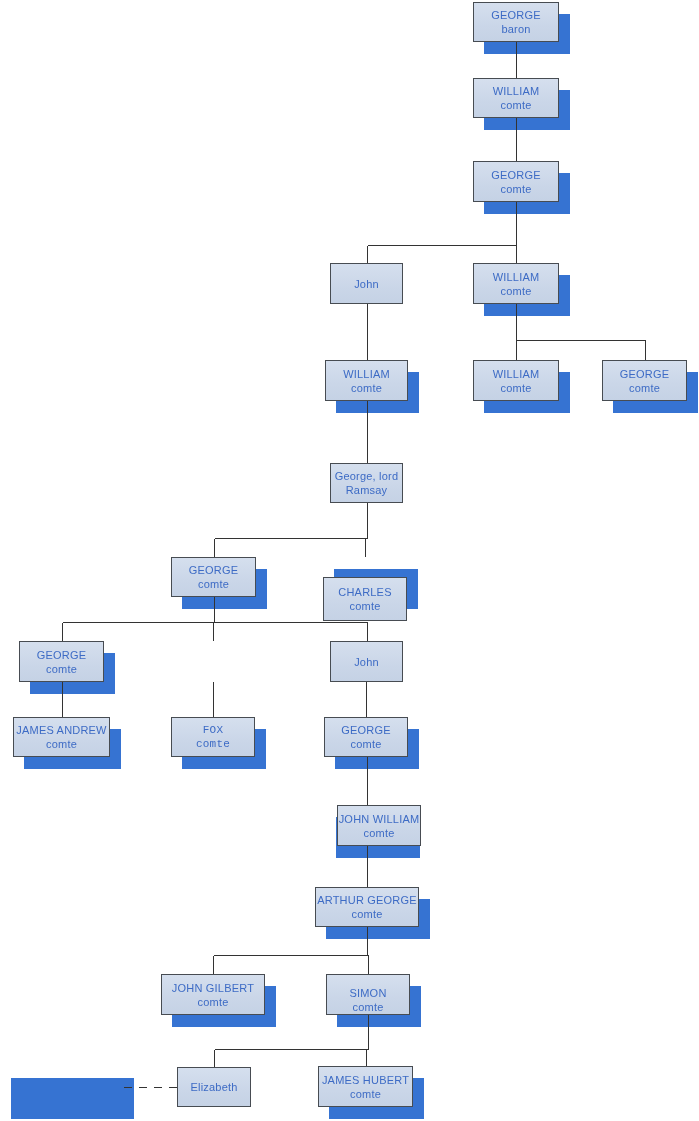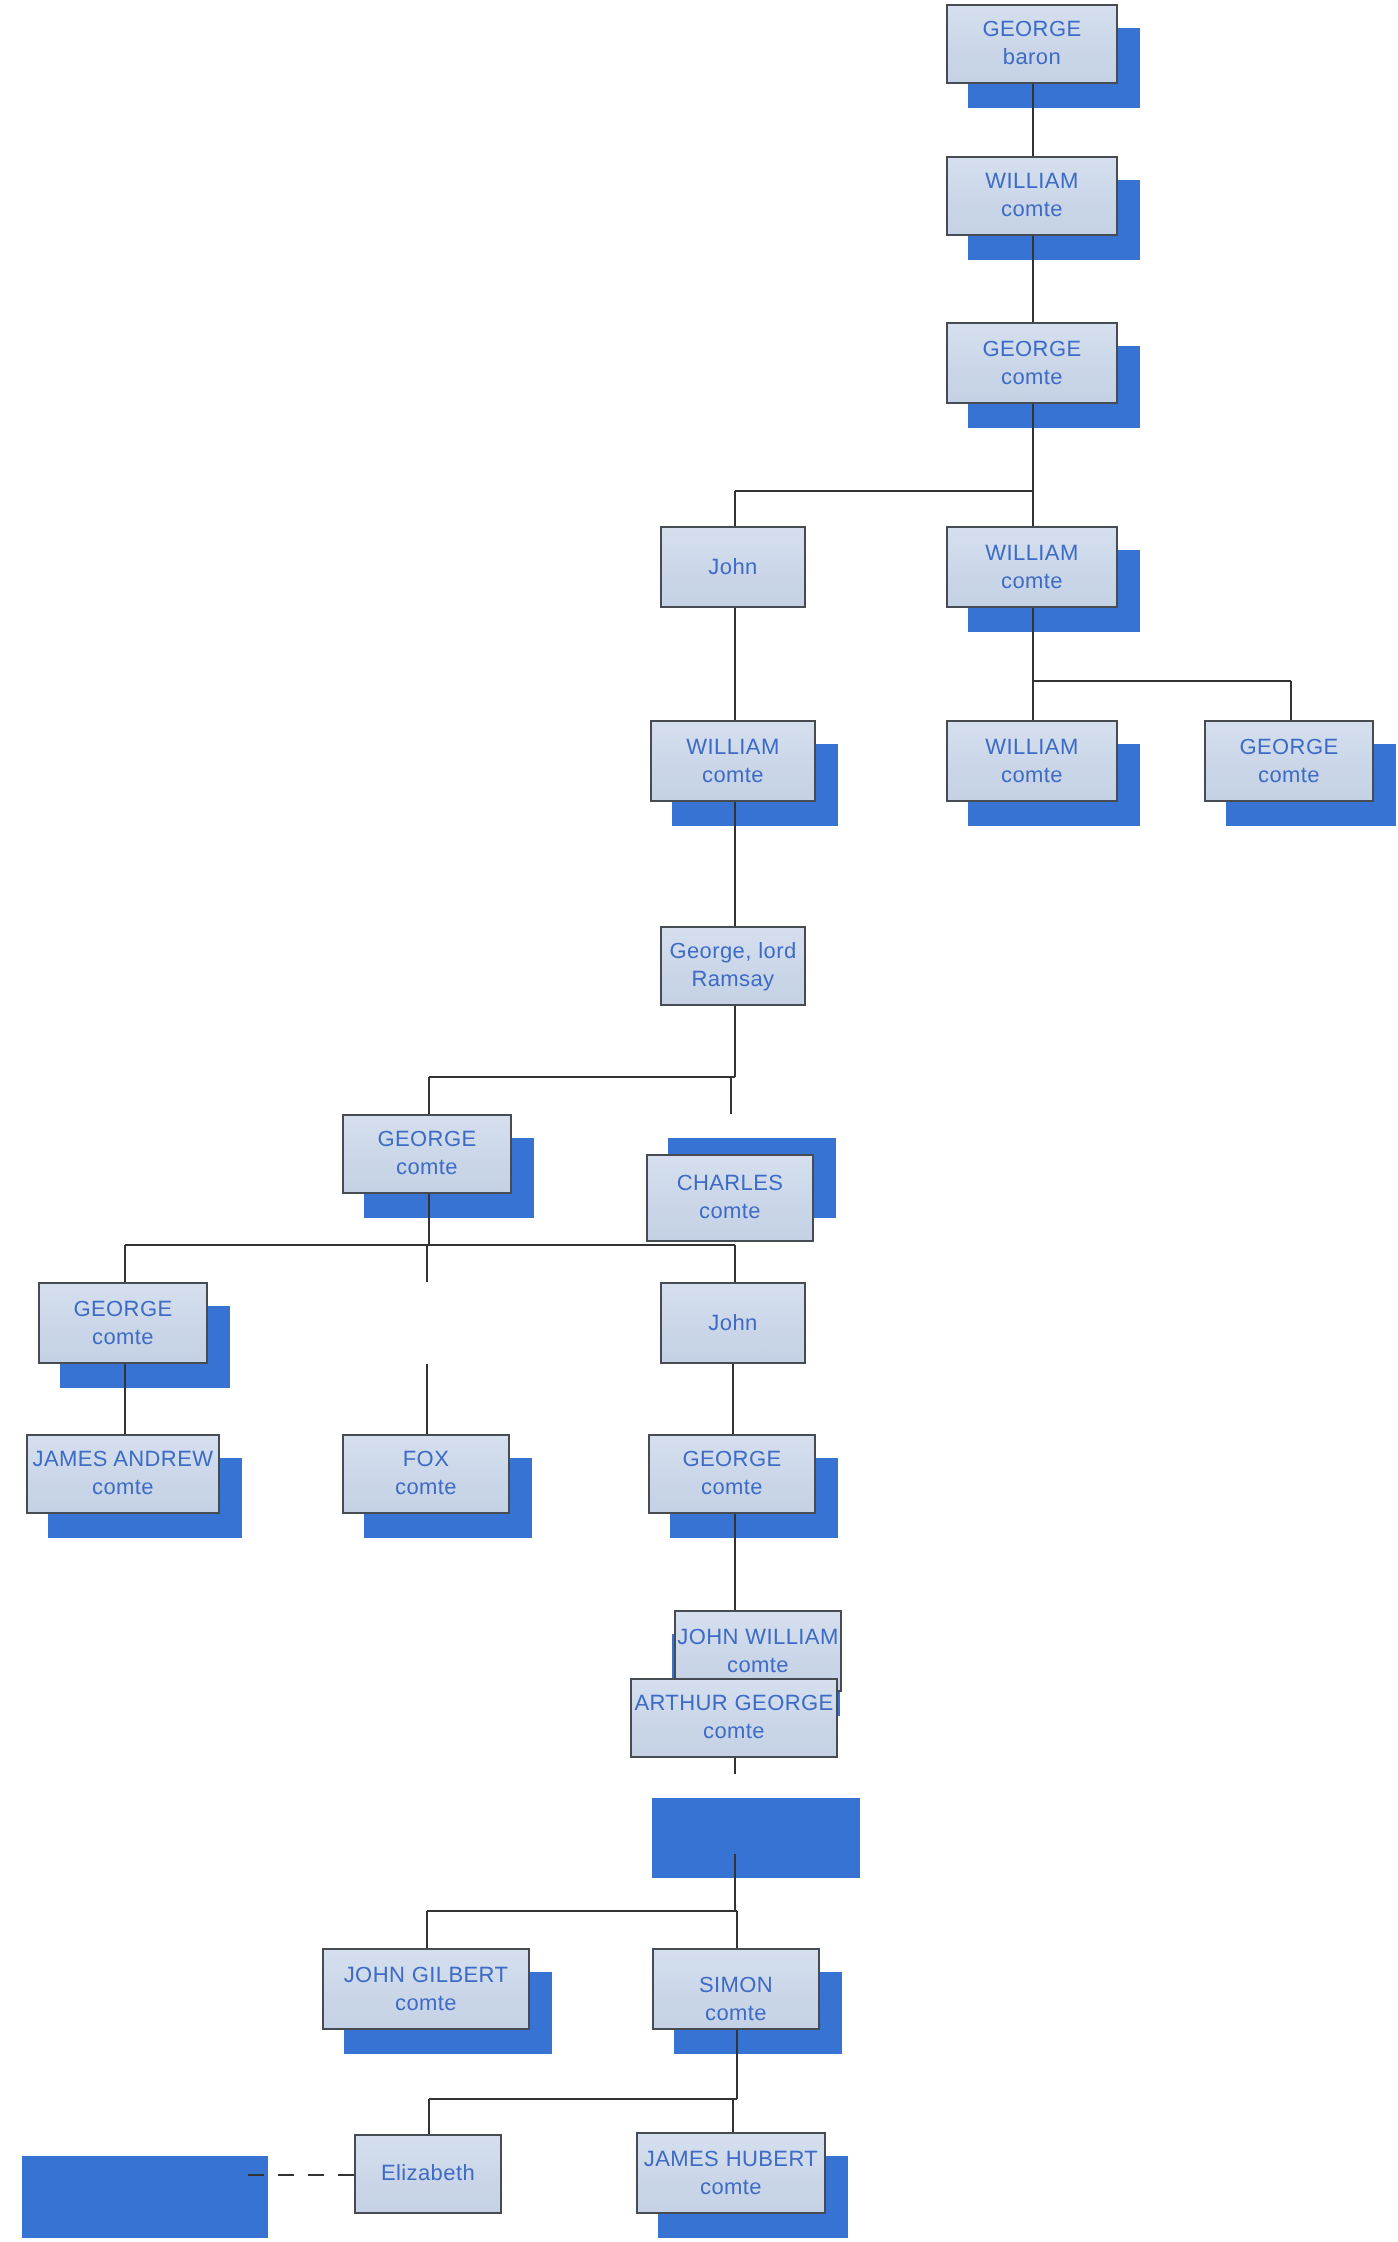--- a/index.html
+++ b/index.html
@@ -127,36 +127,36 @@
     </div>
     <div class="node" style="left: 330px; top: 641px; width: 73px; height: 41px; color: rgb(61, 107, 197);">
       <div class="tline">John</div>
     </div>
     <div class="node-shadow" style="left: 24px; top: 729px; width: 97px; height: 40px; background: rgb(54, 115, 210);"></div>
     <div class="node" style="left: 13px; top: 717px; width: 97px; height: 40px; color: rgb(61, 107, 197);">
       <div class="tline">JAMES ANDREW</div>
       <div class="tline">comte</div>
     </div>
     <div class="node-shadow" style="left: 182px; top: 729px; width: 84px; height: 40px; background: rgb(54, 115, 210);"></div>
-    <div class="node" style="left: 171px; top: 717px; width: 84px; height: 40px; color: rgb(61, 107, 197);">
+    <div class="node" style="left: 171px; top: 717px; width: 84px; height: 40px; color: rgb(61, 107, 197); font-family: Liberation Mono, monospace;">
       <div class="tline">FOX</div>
       <div class="tline">comte</div>
     </div>
     <div class="node-shadow" style="left: 335px; top: 729px; width: 84px; height: 40px; background: rgb(54, 115, 210);"></div>
     <div class="node" style="left: 324px; top: 717px; width: 84px; height: 40px; color: rgb(61, 107, 197);">
       <div class="tline">GEORGE</div>
       <div class="tline">comte</div>
     </div>
     <div class="node-shadow" style="left: 336px; top: 817px; width: 84px; height: 41px; background: rgb(54, 115, 210);"></div>
     <div class="node" style="left: 337px; top: 805px; width: 84px; height: 41px; color: rgb(61, 107, 197);">
       <div class="tline">JOHN WILLIAM</div>
       <div class="tline">comte</div>
     </div>
     <div class="node-shadow" style="left: 326px; top: 899px; width: 104px; height: 40px; background: rgb(54, 115, 210);"></div>
-    <div class="node" style="left: 315px; top: 839px; width: 104px; height: 40px; color: rgb(61, 107, 197);">
+    <div class="node" style="left: 315px; top: 887px; width: 104px; height: 40px; color: rgb(61, 107, 197);">
       <div class="tline">ARTHUR GEORGE</div>
       <div class="tline">comte</div>
     </div>
     <div class="node-shadow" style="left: 172px; top: 986px; width: 104px; height: 41px; background: rgb(54, 115, 210);"></div>
     <div class="node" style="left: 161px; top: 974px; width: 104px; height: 41px; color: rgb(61, 107, 197);">
       <div class="tline">JOHN GILBERT</div>
       <div class="tline">comte</div>
     </div>
     <div class="node-shadow" style="left: 337px; top: 986px; width: 84px; height: 41px; background: rgb(54, 115, 210);"></div>
     <div class="node" style="left: 326px; top: 974px; width: 84px; height: 41px; color: rgb(61, 107, 197); justify-content: flex-end;">

